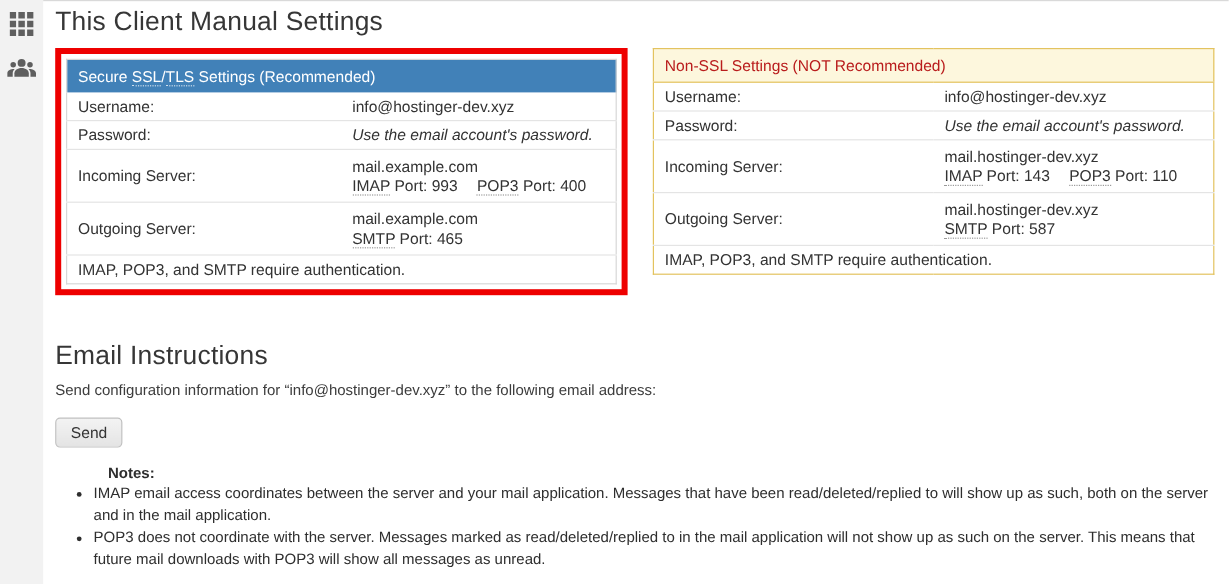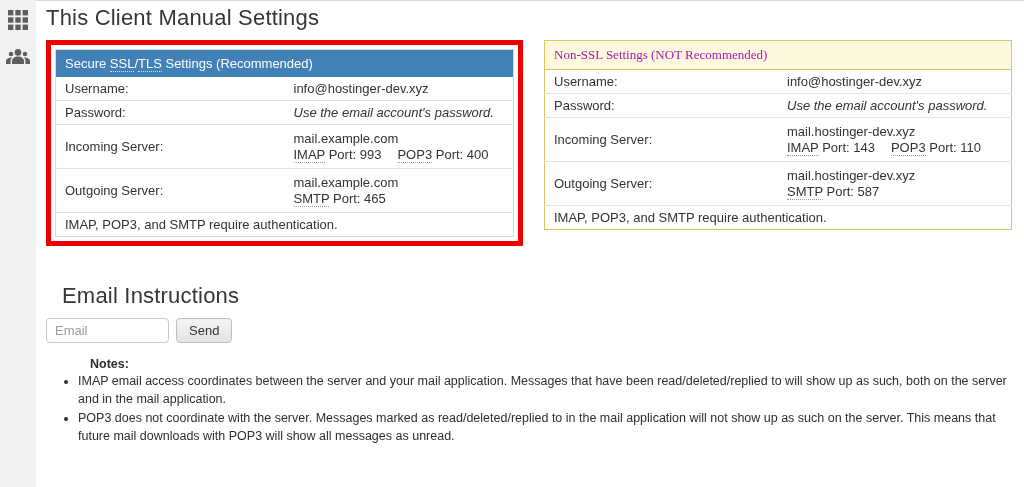--- a/index.html
+++ b/index.html
@@ -43,40 +43,39 @@
     padding:4px;background:#fff;flex:0 0 auto;
   }
   table.settings-table{border-collapse:collapse;background:#fff;table-layout:fixed;}
   table.ssl-table{width:459px;border:1px solid #d7d7d7;}
   table.nonssl-table{width:470px;border:1px solid var(--nonssl-border,#e3c35f);}
   .settings-table th{
     text-align:left;font-weight:400;font-size:13px;padding:6px 9px;
   }
   .ssl-table th{background:var(--header-blue,#4181b8);color:#ffffff;}
   .nonssl-table th{
-    background:var(--nonssl-header-bg,#fdf7dd);color:#a21caf;
+    background:var(--nonssl-header-bg,#fdf7dd);color:#b91c1c;
     border-bottom:1px solid var(--nonssl-border,#e3c35f);
-    font-family:Liberation Serif, serif;
   }
   .settings-table td{
     padding:4px 9px;border-top:1px solid #e4e4e4;vertical-align:middle;
     font-size:13px;color:#333;
   }
   .settings-table tr:first-child td{border-top:none;}
   td.lbl{width:97px;}
   .settings-table tr.srv td{padding-top:6px;padding-bottom:6px;}
   .host{margin-bottom:1px;}
   .port-group + .port-group{margin-left:16px;}
   .italic{font-style:italic;}
   tr.foot td{padding:4px 9px;}
   abbr{text-decoration:none;border-bottom:1px dotted #9a9a9a;cursor:help;}
   abbr.abbr-light{border-bottom-color:#cfe0ee;}
 
   
-  h2.section-title{font-size:22px;font-weight:400;color:#363636;margin:37px 0 9px 16px;letter-spacing:.2px;}
+  h2.section-title{font-size:22px;font-weight:400;color:#363636;margin:37px 0 9px 0;letter-spacing:.2px;}
   p.email-desc{margin:0 0 16px 0;font-size:12.5px;color:#3c3c3c;}
   .email-form{display:flex;align-items:center;gap:7px;margin-bottom:14px;}
   .email-input{
     width:123px;height:25px;padding:4px 8px;font-size:13px;color:#333;
     border:1px solid #c9c9c9;border-radius:4px;outline:none;
     font-family:"Liberation Sans","DejaVu Sans",sans-serif;
   }
   .email-input::placeholder{color:#9b9b9b;}
   .send-button{
     height:25px;padding:3px 12px;font-size:13px;color:#333;
@@ -196,23 +195,23 @@
           </tr>
           <tr class="foot">
             <td colspan="2">IMAP, POP3, and SMTP require authentication.</td>
           </tr>
         </tbody>
       </table>
 
     </div>
 
     <h2 class="section-title">Email Instructions</h2>
+    <p class="email-desc">Send configuration information for “info@hostinger-dev.xyz” to the following email address:</p>
 
     <div class="email-form">
-      <input type="text" class="email-input" placeholder="Email" style="">
       <button class="send-button">Send</button>
     </div>
 
     <div class="notes">
       <span class="notes-heading">Notes:</span>
       <ul>
         <li>IMAP email access coordinates between the server and your mail application. Messages that have been read/deleted/replied to will show up as such, both on the server and in the mail application.</li>
         <li>POP3 does not coordinate with the server. Messages marked as read/deleted/replied to in the mail application will not show up as such on the server. This means that future mail downloads with POP3 will show all messages as unread.</li>
 
       </ul>

